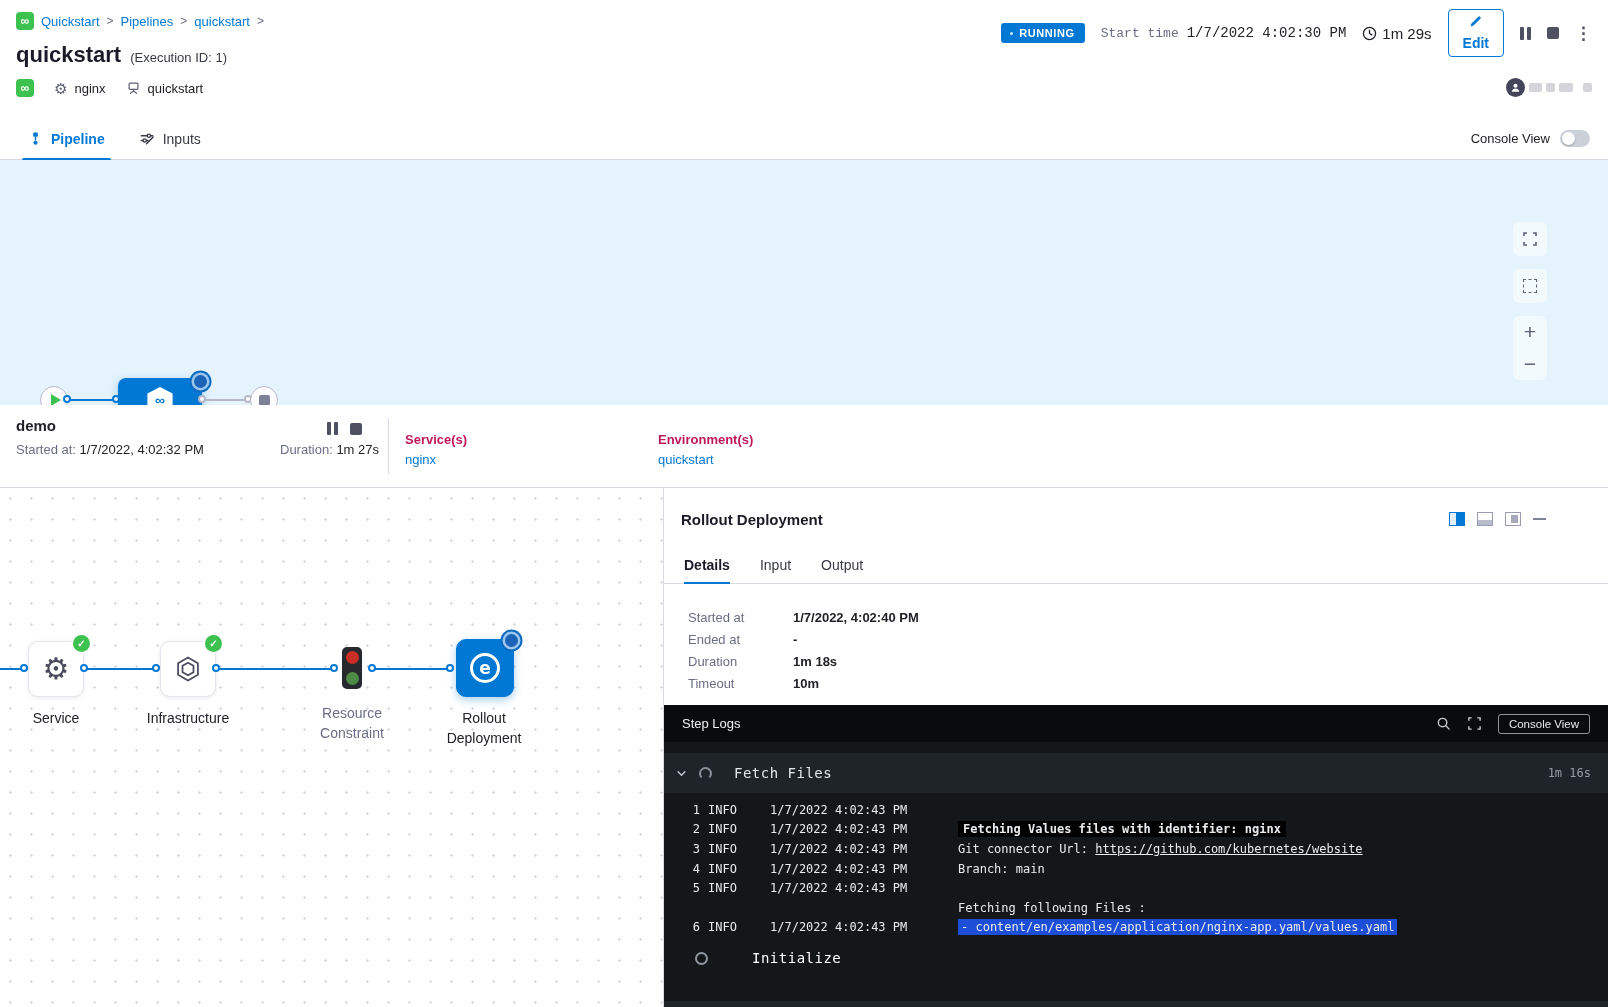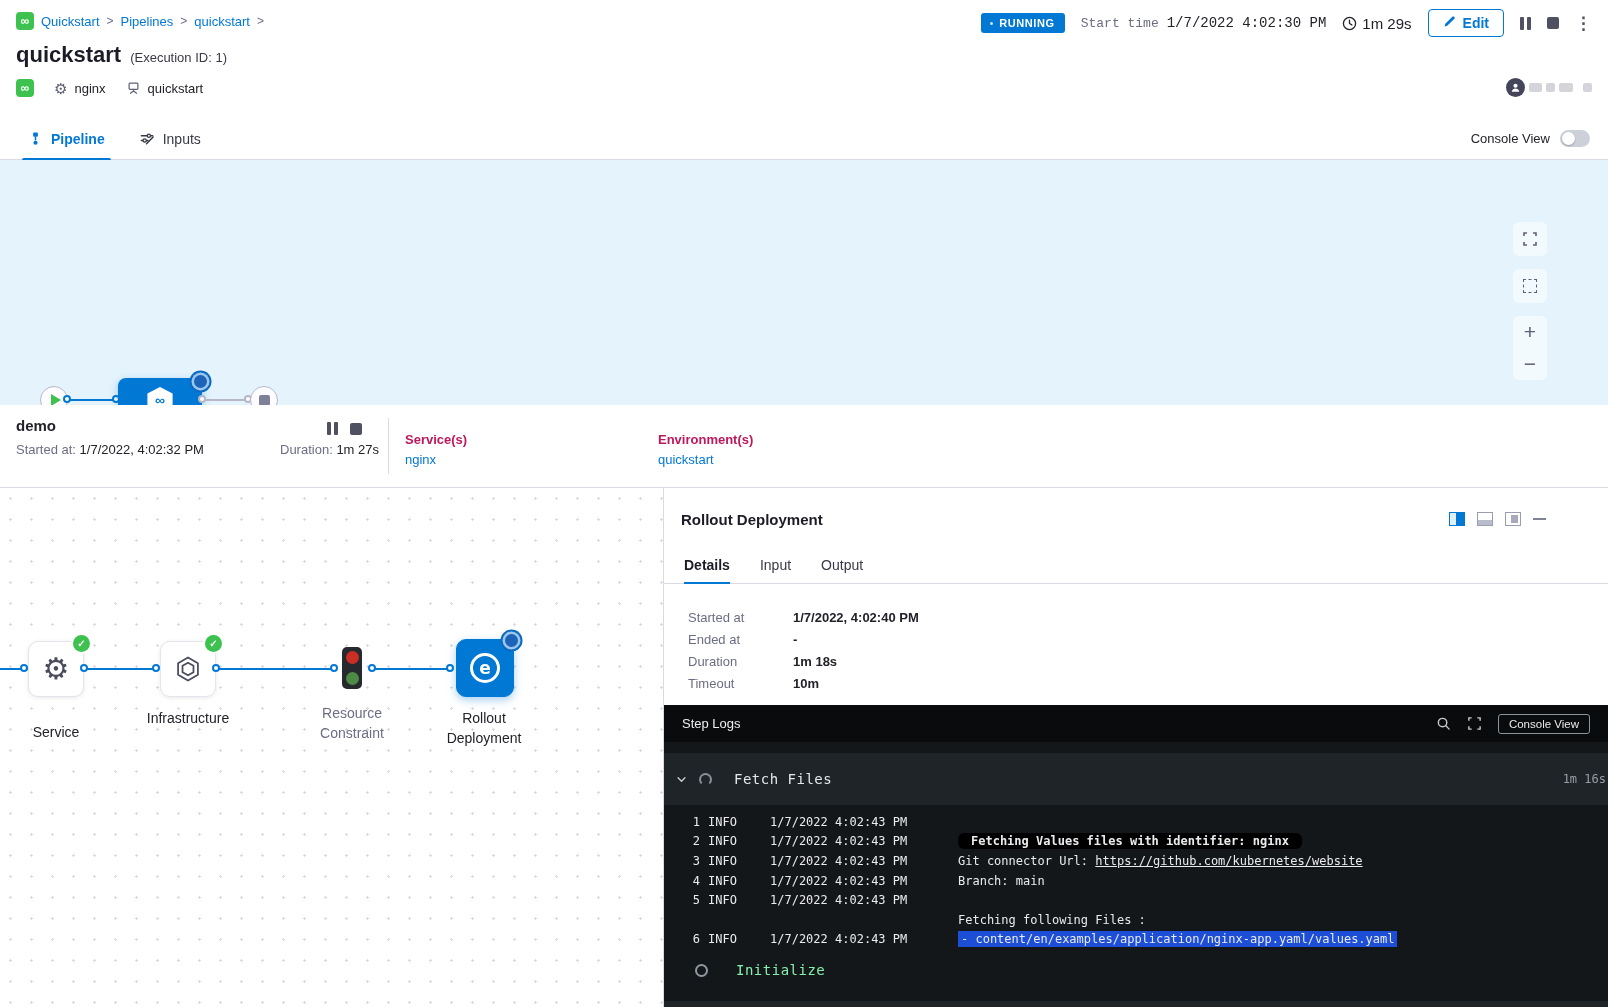--- a/index.html
+++ b/index.html
@@ -12,21 +12,21 @@
   .crumb-link { color:#0278d5; cursor:pointer; }
   .crumb-sep { color:#6b6d85; font-size:12px; }
   .hlogo { width:18px; height:18px; border-radius:4px; background:#3dc14f; color:#fff; display:flex; align-items:center; justify-content:center; font-size:12px; font-weight:bold; }
   .head-right { position:absolute; top:9px; right:16px; display:flex; align-items:center; gap:16px; }
   .badge-running { background:#0278d5; color:#fff; font-size:11px; font-weight:bold; letter-spacing:.6px; padding:4px 10px 4px 9px; border-radius:3px; display:flex; align-items:center; gap:6px; }
   .badge-dot { width:3px; height:3px; border-radius:50%; background:rgba(255,255,255,.8); }
   .starttime { display:flex; align-items:center; gap:8px;font-family:Liberation Mono, monospace; }
   .starttime .lbl { color:#6b6d85; font-size:13px; }
   .starttime .val { color:#22222a; font-size:14px; }
   .elapsed { display:flex; align-items:center; gap:5px; font-size:15px; color:#22222a; }
-  .btn-edit { display:flex; gap:7px; border:1px solid #0278d5; border-radius:4px; color:#0278d5; font-size:14px; font-weight:bold; padding:5px 14px; background:#fff; cursor:pointer; }
+  .btn-edit { display:flex; align-items:center; gap:7px; border:1px solid #0278d5; border-radius:4px; color:#0278d5; font-size:14px; font-weight:bold; padding:5px 14px; background:#fff; cursor:pointer;flex-direction:column; }
   .ic-pause { display:flex; gap:3px; cursor:pointer; }
   .ic-pause i { width:4px; height:13px; background:#4f5162; border-radius:1px; }
   .ic-stop { width:12px; height:12px; background:#4f5162; border-radius:2px; cursor:pointer; }
   .ic-kebab { color:#4f5162; font-size:17px; font-weight:bold; line-height:13px; cursor:pointer; letter-spacing:0; }
   .titlerow { position:absolute; top:42px; left:16px; display:flex; align-items:baseline; gap:9px; }
   .ptitle { font-size:22px; font-weight:bold; color:#1c1c28; }
   .execid { font-size:13px; color:#383946; }
   .tagsrow { position:absolute; top:79px; left:16px; display:flex; align-items:center; gap:20px; }
   .tag { display:flex; align-items:center; gap:7px; font-size:13px; color:#22222a; }
   .tag .g { color:#5f6176; font-size:15px; line-height:15px; }
@@ -107,36 +107,36 @@
   .detrows { position:absolute; left:24px; top:122px; display:grid; grid-template-columns:105px auto; row-gap:7px; font-size:13px; }
   .detrows .dl { color:#6b6d85; }
   .detrows .dv { color:#22222a; font-weight:bold; }
 
   
   .console { position:absolute; left:0; top:217px; width:944px; height:302px; background:#14171a; overflow:hidden; }
   .con-head { height:37px; background:#0a0b0d; display:flex; align-items:center; padding:0 18px; }
   .con-title { color:#eceef0; font-size:13px; }
   .con-right { margin-left:auto; display:flex; align-items:center; gap:16px; color:#c6cace; }
   .btn-cview { border:1px solid #8e949b; border-radius:3px; color:#e8eaec; font-size:11.5px; padding:3px 10px; background:transparent; cursor:pointer; }
-  .section-row { margin-top:11px; height:52px; background:#1f2429; display:flex; align-items:center; padding:0 2px 0 12px; color:#e3e7ea; cursor:pointer; }
+  .section-row { margin-top:11px; height:40px; background:#1f2429; display:flex; align-items:center; padding:0 17px 0 12px; color:#e3e7ea; cursor:pointer; }
   .sec-title { font-family:"DejaVu Sans Mono","Liberation Mono",monospace; font-size:14px; margin-left:22px; letter-spacing:.5px; }
   .sec-dur { margin-left:auto; font-family:"DejaVu Sans Mono","Liberation Mono",monospace; font-size:12px; color:#979da5; }
   .spin-ring { width:13px; height:13px; border:2px solid #8b919a; border-bottom-color:transparent; border-radius:50%; margin-left:12px; }
   .loglines { padding-top:7px; font-family:"DejaVu Sans Mono","Liberation Mono",monospace; font-size:12px; color:#e9ebed; }
   .lrow { display:flex; height:19.6px; align-items:center; padding-left:22px; white-space:pre; }
   .ln { width:14px; text-align:right; margin-right:8px; }
   .lvl { width:32px; margin-right:30px; }
   .ltime { width:188px; }
   .lmsg { }
-  .lmsg.bold { font-weight:bold; background:#000; padding:1px 13px;border-radius:6px; }
+  .lmsg.bold { font-weight:bold; background:#000; padding:1px 5px; }
   .lmsg.hl { background:#1d4ed8; padding:1px 3px; }
   .llink { text-decoration:underline; color:#e9ebed; cursor:pointer; }
   .init-row { margin-top:13px; display:flex; align-items:center; padding-left:31px; cursor:pointer; }
   .init-ring { width:13px; height:13px; border:2px solid #8f98a1; border-radius:50%; }
-  .init-title { margin-left:28px; font-family:"DejaVu Sans Mono","Liberation Mono",monospace; font-size:14px; color:#86efac; letter-spacing:.5px; }
+  .init-title { margin-left:44px; font-family:"DejaVu Sans Mono","Liberation Mono",monospace; font-size:14px; color:#ffffff; letter-spacing:.5px; }
   .con-bottom { position:absolute; bottom:0; left:0; width:100%; height:6px; background:#1f2429; }
 
   svg { display:block; }
 </style>
 </head>
 <body>
 
 <div class="app">
 
   <div class="crumbs">
@@ -331,21 +331,21 @@
 
       <div class="edge" style="left:374px; top:180px; width:78px;"></div>
       <div class="dot" style="left:368px; top:176px;"></div>
       <div class="dot" style="left:446px; top:176px;"></div>
 
       <div class="card blue" style="left:456px; top:151px;">
         <span class="rollicon">e</span>
       </div>
       <div class="spinbadge" style="left:505px; top:146px;"></div>
 
-      <div class="node-label" style="left:14px; top:234px; width:84px;">Service</div>
+      <div class="node-label" style="left:14px; top:220px; width:84px;">Service</div>
       <div class="node-label" style="left:132px; top:220px; width:112px;">Infrastructure</div>
       <div class="node-label dim" style="left:308px; top:215px; width:88px;">Resource Constraint</div>
       <div class="node-label" style="left:428px; top:220px; width:112px;">Rollout Deployment</div>
     </div>
 
     <div class="panel">
       <div class="pn-title">Rollout Deployment</div>
       <div class="pn-icons">
         <span class="wic split"></span>
         <span class="wic dockb"></span>

